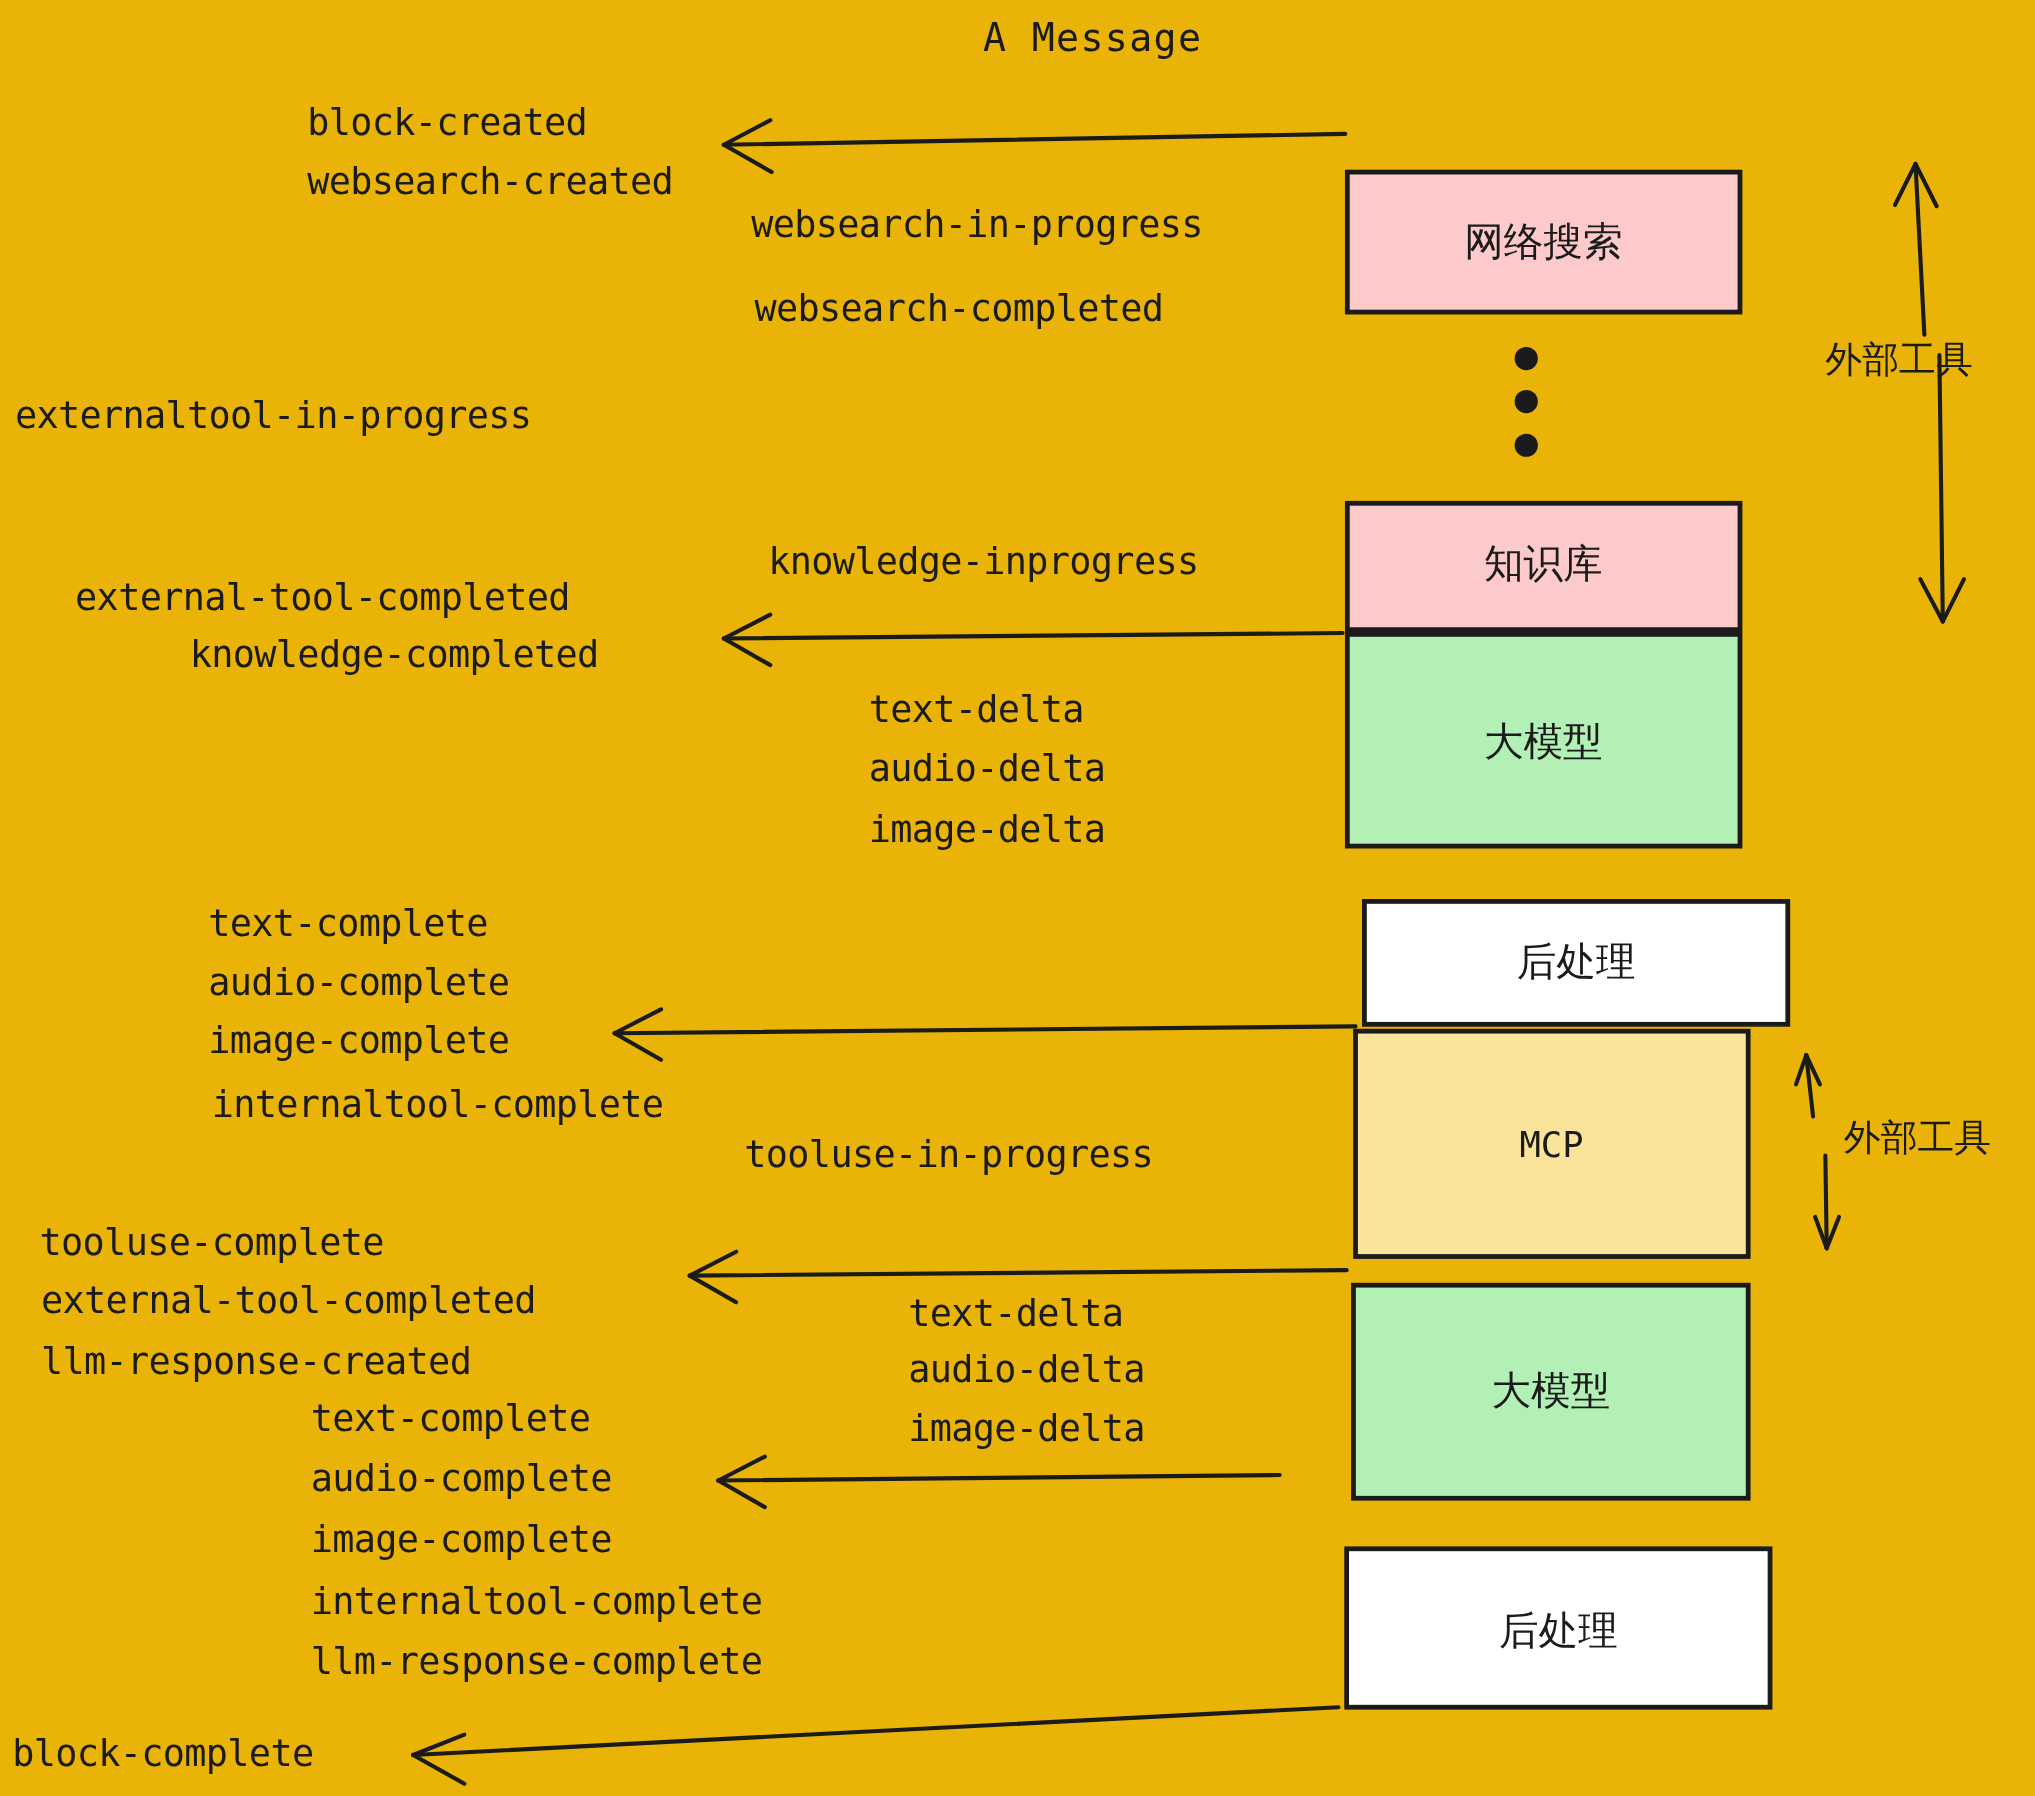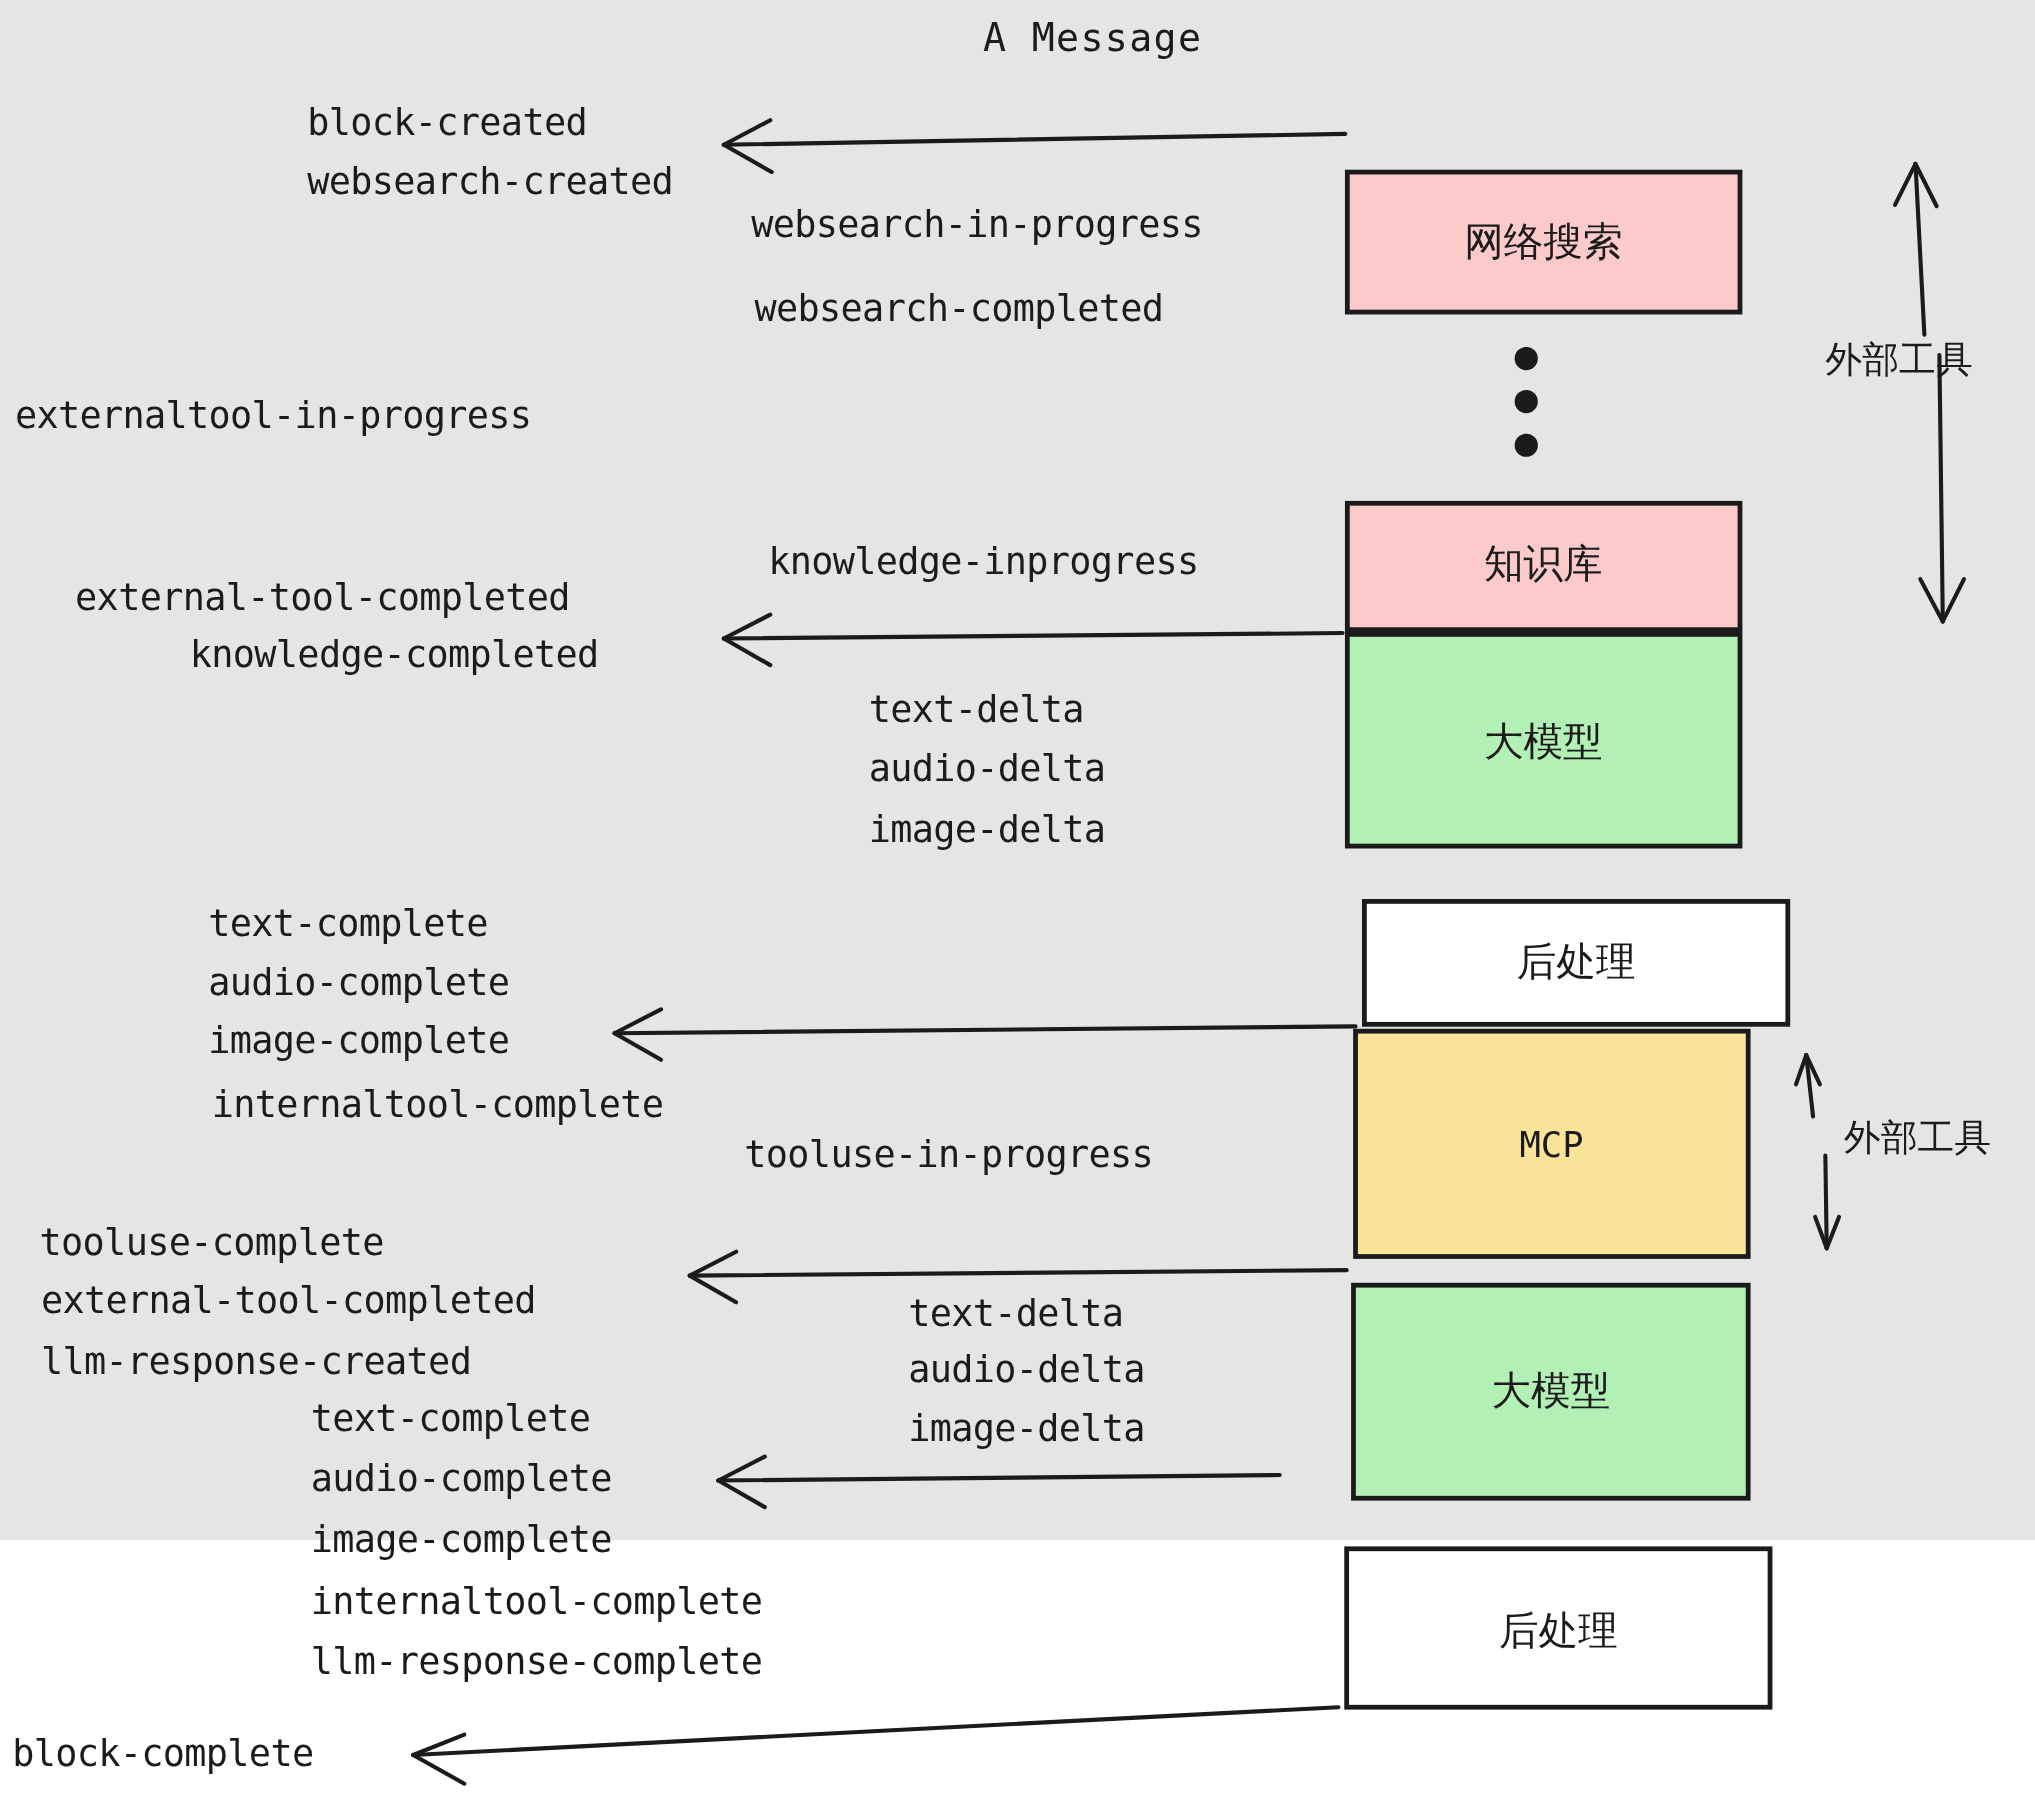--- a/index.html
+++ b/index.html
@@ -1,21 +1,21 @@
 <!DOCTYPE html>
 <html style="font-size:11px"><head>
 <meta charset="utf-8">
 <style>
   html,body{margin:0;padding:0;background:#ffffff;}
   body{
     width:2035px;height:1796px;
     font-family:"DejaVu Sans Mono", monospace;
     overflow:hidden;
   }
-  #stage{position:relative;width:2035px;height:1540px;background:#e5e5e5;}
+  #stage{position:relative;width:2035px;height:1796px;background:#eab308;}
   svg{position:absolute;top:0;left:0;width:2035px;height:1796px;}
 
   
   .lbl{
     font-family:"DejaVu Sans Mono","Liberation Mono",monospace;
     font-size:54px;
     fill:#1b1b1b;
     letter-spacing:-1px;
     dominant-baseline:middle;
   }

